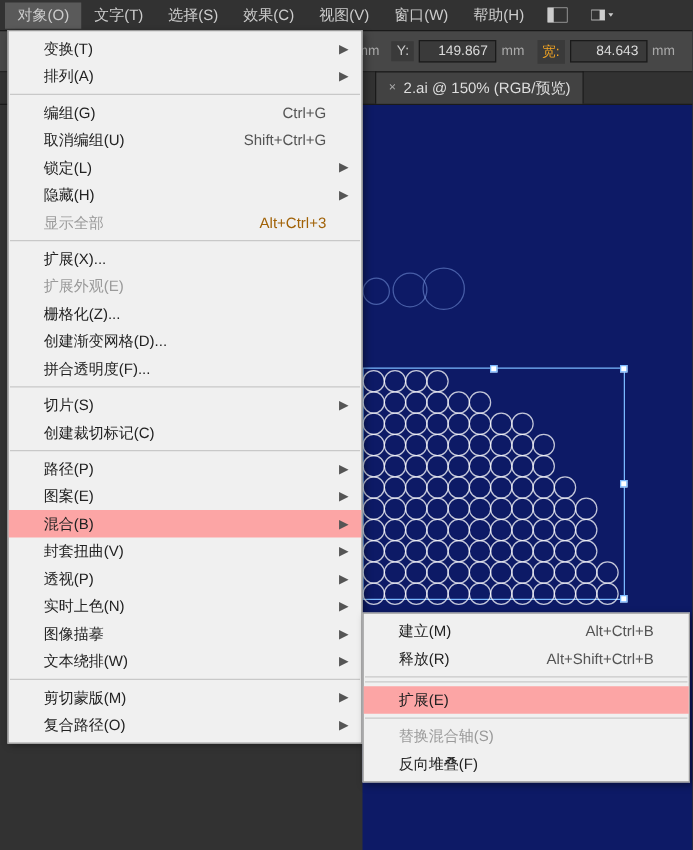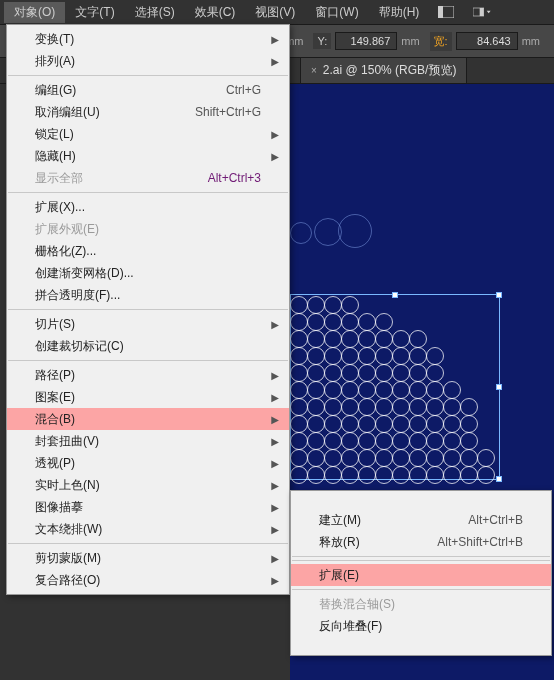--- a/index.html
+++ b/index.html
@@ -22,24 +22,24 @@
 .sel-handle{position:absolute;width:6px;height:6px;background:#fff;border:1px solid #7ab8ff}
 .pattern{position:absolute;left:0;top:212px}
 .pcircle{position:absolute;border:1px solid rgba(255,255,255,0.75);border-radius:50%}
 .circles-top{position:absolute;left:0;top:130px}
 .tcircle{position:absolute;border:1px solid rgba(120,150,220,0.55);border-radius:50%}
 .dropdown{position:absolute;left:6px;top:24px;width:284px;background:#f0f0f0;border:1px solid #9a9a9a;box-shadow:2px 2px 6px rgba(0,0,0,0.4);padding:3px 0}
 .menu-row{display:flex;align-items:center;height:22px;padding:0 28px 0 28px;color:#222;position:relative;cursor:default}
 .menu-row.disabled{color:#9a9a9a}
 .menu-row.highlight{background:#fca5a5}
 .menu-row .shortcut{margin-left:auto;color:#555}
-.menu-row.disabled .shortcut{color:#701a75}
+.menu-row.disabled .shortcut{color:#a16207}
 .menu-row .arrow{position:absolute;right:10px;font-size:10px;color:#555}
 .menu-sep{height:1px;background:#c8c8c8;margin:3px 1px}
-.submenu{position:absolute;left:290px;top:490px;width:262px;background:#f0f0f0;border:1px solid #9a9a9a;box-shadow:2px 2px 6px rgba(0,0,0,0.4);padding:18px 0}
+.submenu{position:absolute;left:290px;top:490px;width:262px;background:#f0f0f0;border:1px solid #9a9a9a;box-shadow:2px 2px 6px rgba(0,0,0,0.4);padding:3px 0}
 </style>
 </head>
 <body>
 
 <div class="menubar">
   <div class="menubar-item active">对象(O)</div>
   <div class="menubar-item">文字(T)</div>
   <div class="menubar-item">选择(S)</div>
   <div class="menubar-item">效果(C)</div>
   <div class="menubar-item">视图(V)</div>

